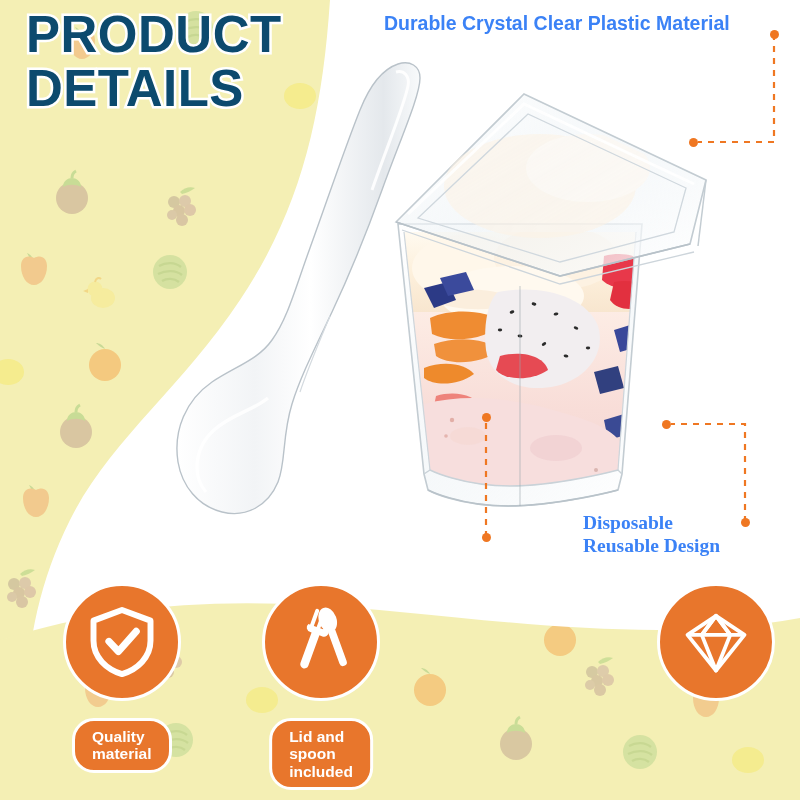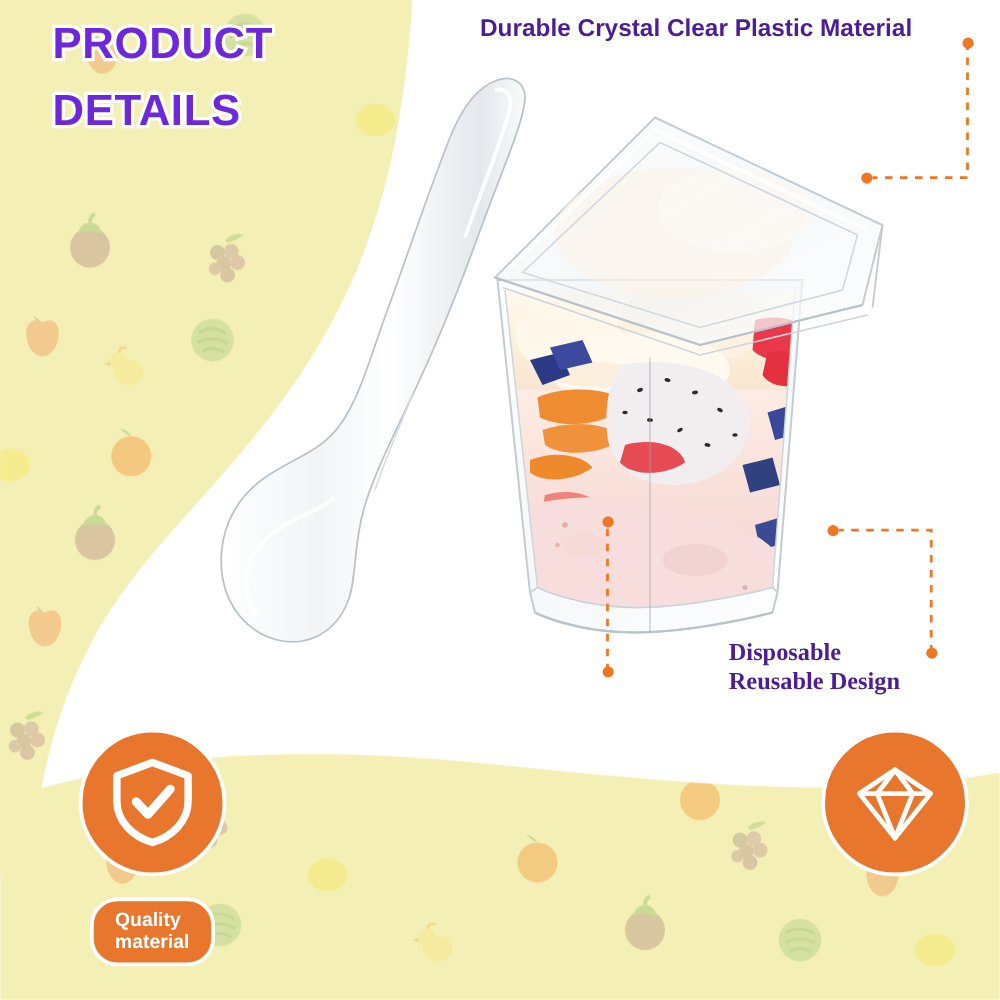--- a/index.html
+++ b/index.html
@@ -9,35 +9,34 @@
     font-family:"Liberation Sans", sans-serif;
   }
   #stage{position:relative;width:800px;height:800px;overflow:hidden;background:#fff;}
 
   
   .bg-layer{position:absolute;left:0;top:0;width:800px;height:800px;}
 
   
   .title{
     position:absolute;left:26px;top:8px;
-    font-size:35px;line-height:54px;font-weight:bold;
+    font-size:51px;line-height:54px;font-weight:bold;
     letter-spacing:0.5px;
-    color:#6d28d9;
+    color:#0c4a6e;
     -webkit-text-stroke:5px #ffffff;
     paint-order:stroke fill;
     white-space:pre-line;
     text-transform:uppercase;
-    margin-left:16px;
   }
 
   
   .callout{
     position:absolute;
     font-weight:bold;
-    color:#4c1d95;
+    color:#3b82f6;
     line-height:1.16;
     white-space:pre-line;
   }
   #callout-lid{left:384px;top:12px;font-size:19.5px;}
   #callout-capacity{left:316px;top:526px;font-size:19.5px;}
   #callout-design{left:583px;top:512px;font-size:19.5px;font-family:Liberation Serif, serif;}
 
   .dot{
     position:absolute;width:9px;height:9px;border-radius:50%;
     background:#ef7722;
@@ -321,20 +320,42 @@
     <div class="badge" style="left:6px;">
       <div class="circle">
         <svg width="76" height="76" viewBox="0 0 64 64">
           <path d="M32 5 L56 14 V31 C56 45 45 55 32 59 C19 55 8 45 8 31 V14 Z" fill="none" stroke="#ffffff" stroke-width="5" stroke-linejoin="round" stroke-linecap="round"></path>
           <path d="M21 31.5 L29 40 L44 23" fill="none" stroke="#ffffff" stroke-width="6" stroke-linecap="round" stroke-linejoin="round"></path>
         </svg>
       </div>
       <div class="pill">Quality material</div>
     </div>
 
+    <div class="badge" style="left:205px;">
+      <div class="circle">
+        <svg width="74" height="74" viewBox="0 0 64 64">
+          <g fill="#ffffff">
+
+            <g transform="rotate(20 32 32)">
+              <rect x="18" y="6" width="3.4" height="17" rx="1.7"></rect>
+              <rect x="24" y="6" width="3.4" height="17" rx="1.7"></rect>
+              <rect x="30" y="6" width="3.4" height="17" rx="1.7"></rect>
+              <path d="M16.4 21 h18.6 a4 4 0 0 1 -4 6 h-2.3 v28 a3.6 3.6 0 0 1 -7.2 0 v-28 h-1.1 a4 4 0 0 1 -4 -6 Z"></path>
+            </g>
+
+            <g transform="rotate(-20 32 32)">
+              <ellipse cx="44" cy="16" rx="7.6" ry="11"></ellipse>
+              <path d="M40.6 26 h6.6 v29 a3.3 3.3 0 0 1 -6.6 0 Z"></path>
+            </g>
+          </g>
+        </svg>
+      </div>
+      <div class="pill">Lid and spoon
+included</div>
+    </div>
 
 
     <div class="badge" style="left:600px;">
       <div class="circle">
         <svg width="76" height="76" viewBox="0 0 64 64">
           <g fill="none" stroke="#ffffff" stroke-width="3.2" stroke-linejoin="round">
             <path d="M32 10 L56 26 L32 56 L8 26 Z"></path>
             <path d="M8 26 H56"></path>
             <path d="M32 10 L20 26 L32 56 L44 26 Z"></path>
             <path d="M20 26 L32 10 L44 26"></path>

